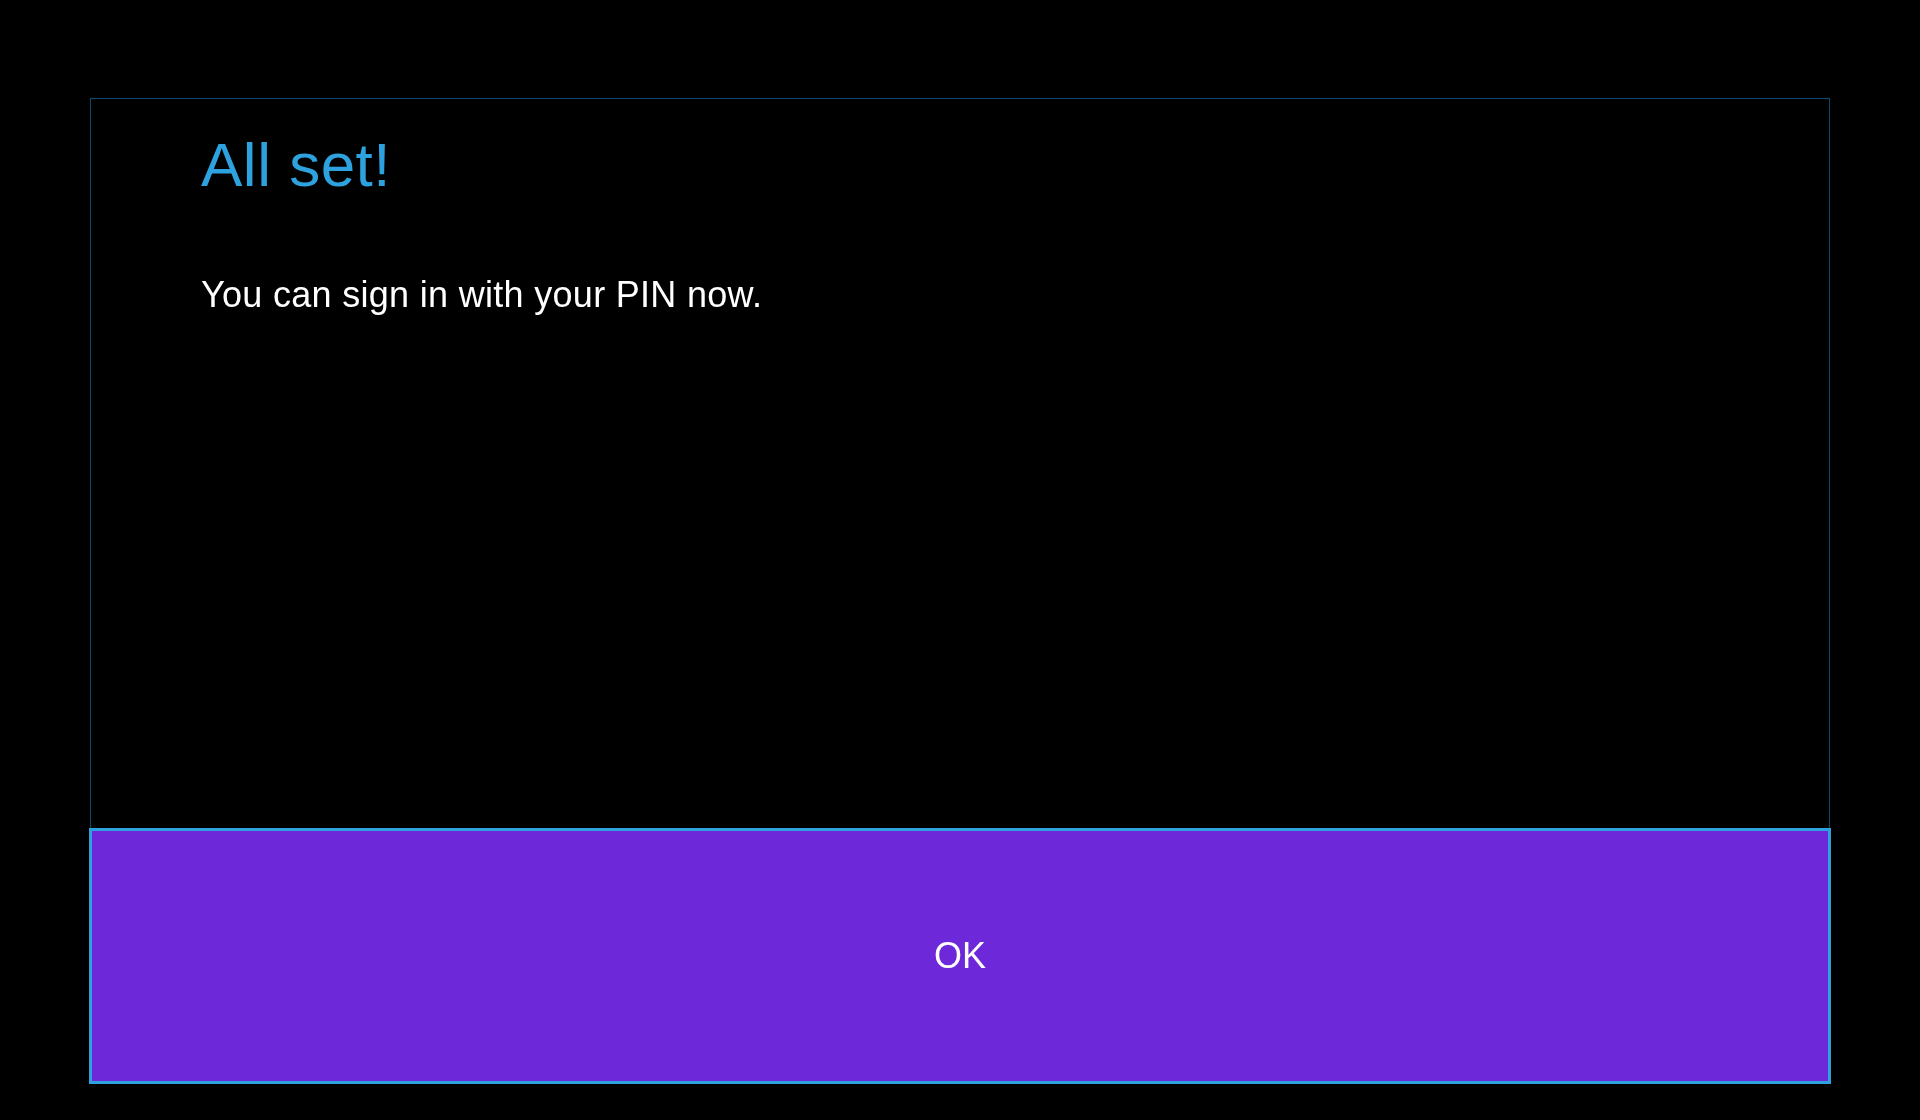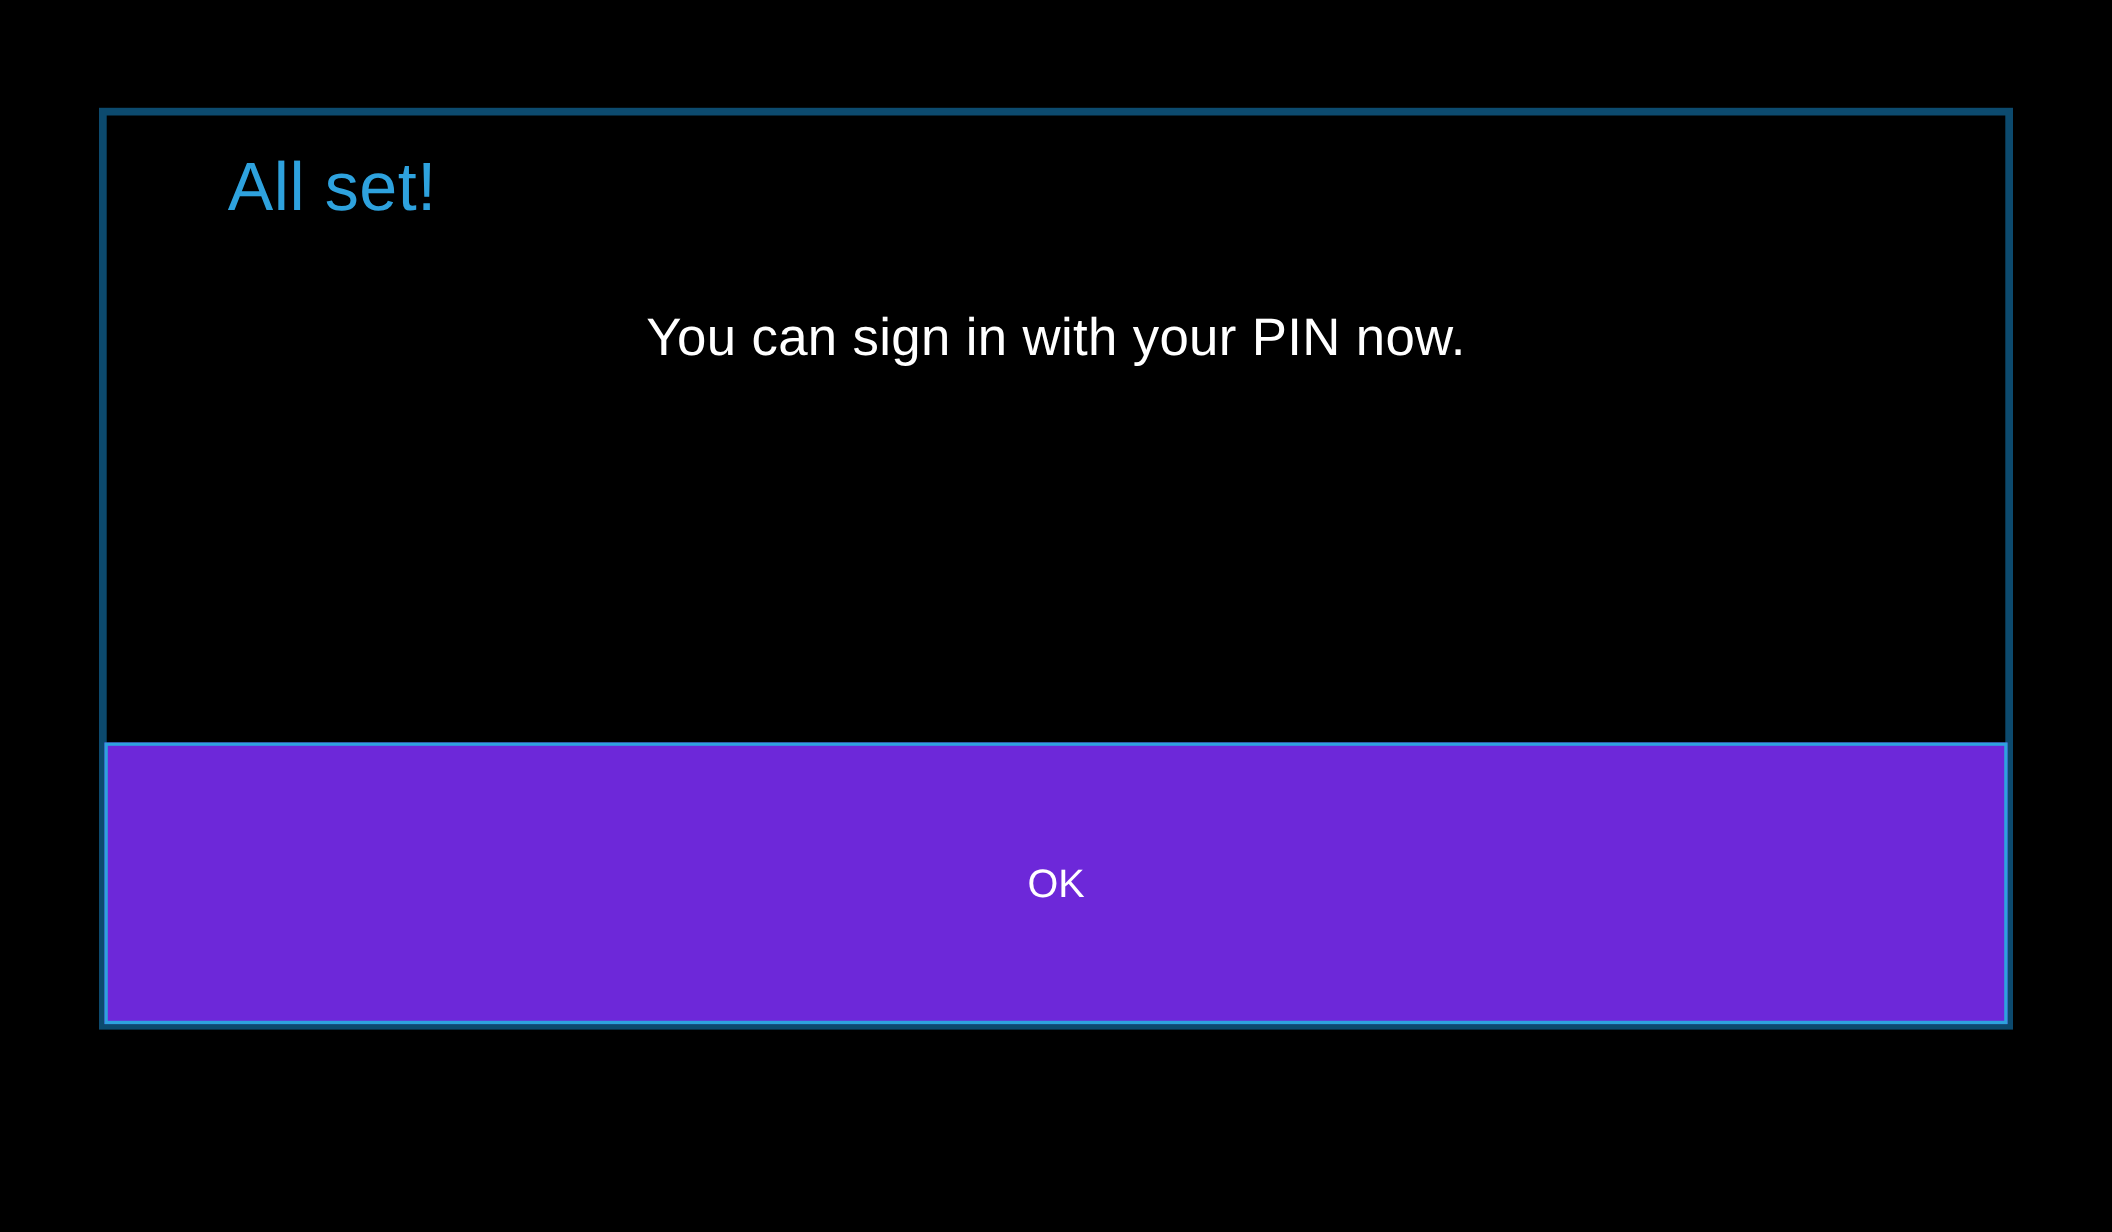--- a/index.html
+++ b/index.html
@@ -13,42 +13,41 @@
       background-color: #000000;
       font-family: "Segoe UI", "Segoe UI Light", -apple-system, sans-serif;
       overflow: hidden;
       position: relative;
     }
     .dialog-container {
       position: absolute;
       left: 90px;
       top: 98px;
       width: 1740px;
-      height: 838px;
-      border: 7px solid #0c4a6e;
+      height: 985px;
+      border: 1px solid #0c4a6e;
       display: flex;
       flex-direction: column;
     }
     .content-area {
       flex: 1;
       padding: 30px 110px 0 110px;
     }
     .title {
       color: #2ea2de;
       font-size: 62px;
       font-weight: 300;
       margin-bottom: 74px;
       letter-spacing: 0.5px;
     }
     .message {
       color: #ffffff;
-      font-size: 48px;
+      font-size: 36px;
       font-weight: 400;
       letter-spacing: 0.3px;
-      text-align: center;
     }
     .button-area {
       height: 256px;
       border: 3px solid #2ea2de;
       margin: -2px;
       display: flex;
       align-items: center;
       justify-content: center;
       color: #ffffff;
       font-size: 36px;

